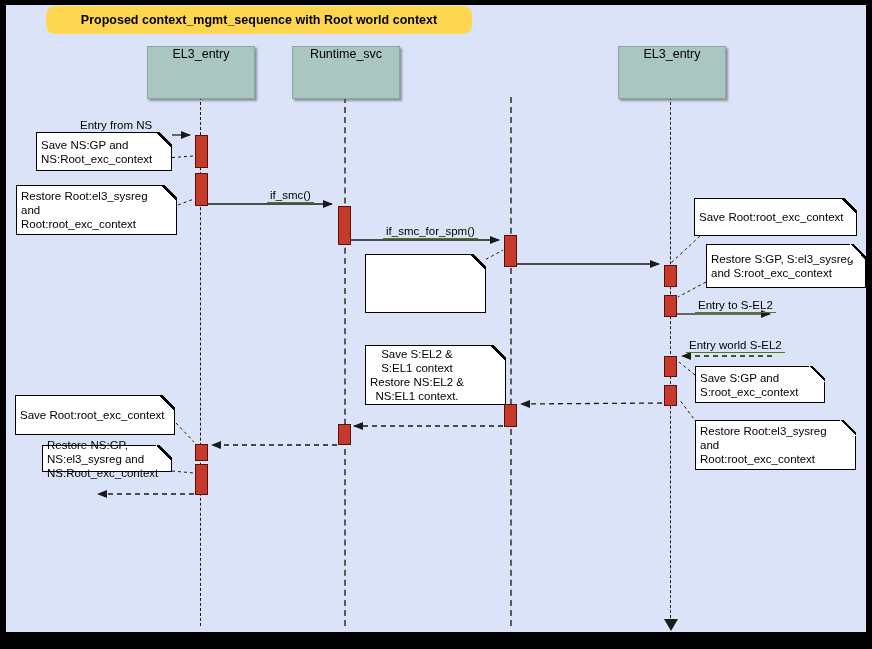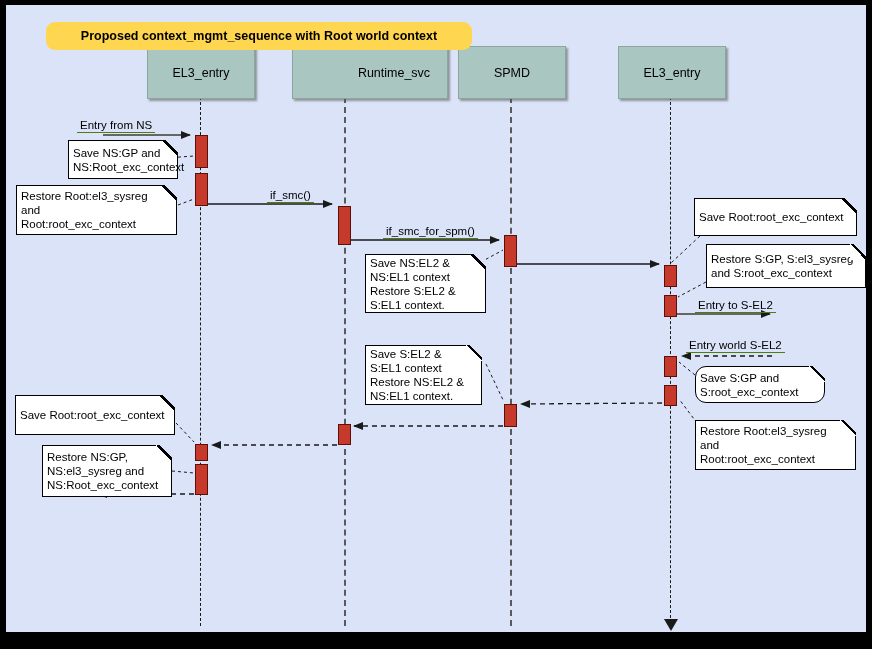--- a/index.html
+++ b/index.html
@@ -12,28 +12,28 @@
   .frame-edge{position:absolute;background:var(--frame,#000);z-index:50;}
   #edge-top{left:0;top:0;width:872px;height:5px;}
   #edge-left{left:0;top:0;width:6px;height:649px;}
   #edge-right{left:866px;top:0;width:6px;height:649px;}
   #edge-bottom{left:0;top:632px;width:872px;height:17px;}
 
   .title-banner{
     position:absolute;left:46px;top:6px;width:426px;height:28px;z-index:10;
     background:var(--title-bg,#ffd64f);border-radius:9px;
     display:flex;align-items:center;justify-content:center;
-    font-size:12.5px;font-weight:bold;color:var(--title-text,#000);margin-top:16px;
+    font-size:12.5px;font-weight:bold;color:var(--title-text,#000);
   }
   .participant{
     position:absolute;top:46px;width:106px;height:51px;z-index:9;
     background:var(--participant-fill,#a9c6c1);
     border:1px solid var(--participant-border,#8ba5a0);
     box-shadow:2px 2px 2px rgba(80,80,80,0.55);
-    display:flex;align-items:center;justify-content:center;
+    display:flex;align-items:flex-start;justify-content:center;
     font-size:12.5px;color:#000;
   }
   .lifeline{position:absolute;width:0;z-index:1;}
   .lifeline.thin{border-left:1px dashed #1a1a1a;}
   .lifeline.thick{border-left:2px dashed #5a5a5a;}
   .bar{
     position:absolute;width:13px;z-index:3;
     background:var(--bar-fill,#c53a2a);
     border:1px solid var(--bar-border,#5e1008);
     box-sizing:border-box;
@@ -103,25 +103,22 @@
     <line class="connector" x1="695" y1="375" x2="679" y2="362"></line>
     <line class="connector" x1="697" y1="423" x2="679" y2="399"></line>
     <line class="connector" x1="486" y1="364" x2="504" y2="402"></line>
     <line class="connector" x1="176" y1="423" x2="194" y2="442"></line>
     <line class="connector" x1="172" y1="471" x2="194" y2="473"></line>
   </svg>
 
   <div class="participant" style="left:147px;">
       <span>EL3_entry</span>
     </div>
-  <div class="participant" style="left:292px;padding-left:48px;">
+  <div class="participant" style="left:292px;">
       <span>Runtime_svc</span>
-    </div>
-  <div class="participant" style="left:458px;">
-      <span>SPMD</span>
     </div>
   <div class="participant" style="left:618px;">
       <span>EL3_entry</span>
     </div>
 
   <div class="bar" style="left:195px;top:135px;height:33px;"></div>
   <div class="bar" style="left:195px;top:173px;height:33px;"></div>
   <div class="bar" style="left:195px;top:444px;height:17px;"></div>
   <div class="bar" style="left:195px;top:464px;height:31px;"></div>
   <div class="bar" style="left:338px;top:206px;height:39px;"></div>
@@ -132,70 +129,66 @@
   <div class="bar" style="left:664px;top:295px;height:22px;"></div>
   <div class="bar" style="left:664px;top:356px;height:21px;"></div>
   <div class="bar" style="left:664px;top:385px;height:21px;"></div>
 
   <div class="msg-label" style="left:77px;top:119px;">Entry from NS</div>
   <div class="msg-label" style="left:247px;top:189px;margin-left:20px;">if_smc()</div>
   <div class="msg-label" style="left:383px;top:225px;">if_smc_for_spm()</div>
   <div class="msg-label" style="left:695px;top:299px;">Entry to S-EL2</div>
   <div class="msg-label" style="left:686px;top:339px;">Entry world S-EL2</div>
 
-  <div class="note" style="left:36px;top:140px;width:110px;height:39px;margin-left:32px;">
+  <div class="note" style="left:36px;top:132px;width:136px;height:39px;">
       <span class="fold"></span>
       <span class="note-text">Save NS:GP and
 NS:Root_exc_context</span>
     </div>
   <div class="note" style="left:16px;top:185px;width:161px;height:50px;">
       <span class="fold"></span>
       <span class="note-text">Restore Root:el3_sysreg
 and
 Root:root_exc_context</span>
     </div>
   <div class="note" style="left:365px;top:254px;width:121px;height:59px;">
       <span class="fold"></span>
-      <span class="note-text">Save NS:EL2 &amp;
-NS:EL1 context
-Restore S:EL2 &amp;
-S:EL1 context.</span>
     </div>
   <div class="note" style="left:694px;top:198px;width:163px;height:38px;">
       <span class="fold"></span>
       <span class="note-text">Save Root:root_exc_context</span>
     </div>
   <div class="note" style="left:706px;top:244px;width:160px;height:44px;">
       <span class="fold"></span>
       <span class="note-text">Restore S:GP, S:el3_sysreg
 and S:root_exc_context</span>
     </div>
-  <div class="note" style="left:695px;top:366px;width:130px;height:37px;border-radius:11px;">
+  <div class="note" style="left:695px;top:366px;width:130px;height:37px;">
       <span class="fold"></span>
       <span class="note-text">Save S:GP and
 S:root_exc_context</span>
     </div>
   <div class="note" style="left:695px;top:420px;width:161px;height:50px;">
       <span class="fold"></span>
       <span class="note-text">Restore Root:el3_sysreg
 and
 Root:root_exc_context</span>
     </div>
-  <div class="note" style="left:365px;top:345px;width:117px;height:60px;">
+  <div class="note" style="left:365px;top:345px;width:141px;height:60px;text-align:center;">
       <span class="fold"></span>
       <span class="note-text">Save S:EL2 &amp;
 S:EL1 context
 Restore NS:EL2 &amp;
 NS:EL1 context.</span>
     </div>
   <div class="note" style="left:15px;top:395px;width:160px;height:40px;">
       <span class="fold"></span>
       <span class="note-text">Save Root:root_exc_context</span>
     </div>
-  <div class="note" style="left:42px;top:445px;width:130px;height:52px;">
+  <div class="note" style="left:42px;top:445px;width:130px;height:27px;">
       <span class="fold"></span>
       <span class="note-text">Restore NS:GP,
 NS:el3_sysreg and
 NS:Root_exc_context</span>
     </div>
 
 </div>
 
 <div class="frame-edge" id="edge-top"></div>
 <div class="frame-edge" id="edge-left"></div>

